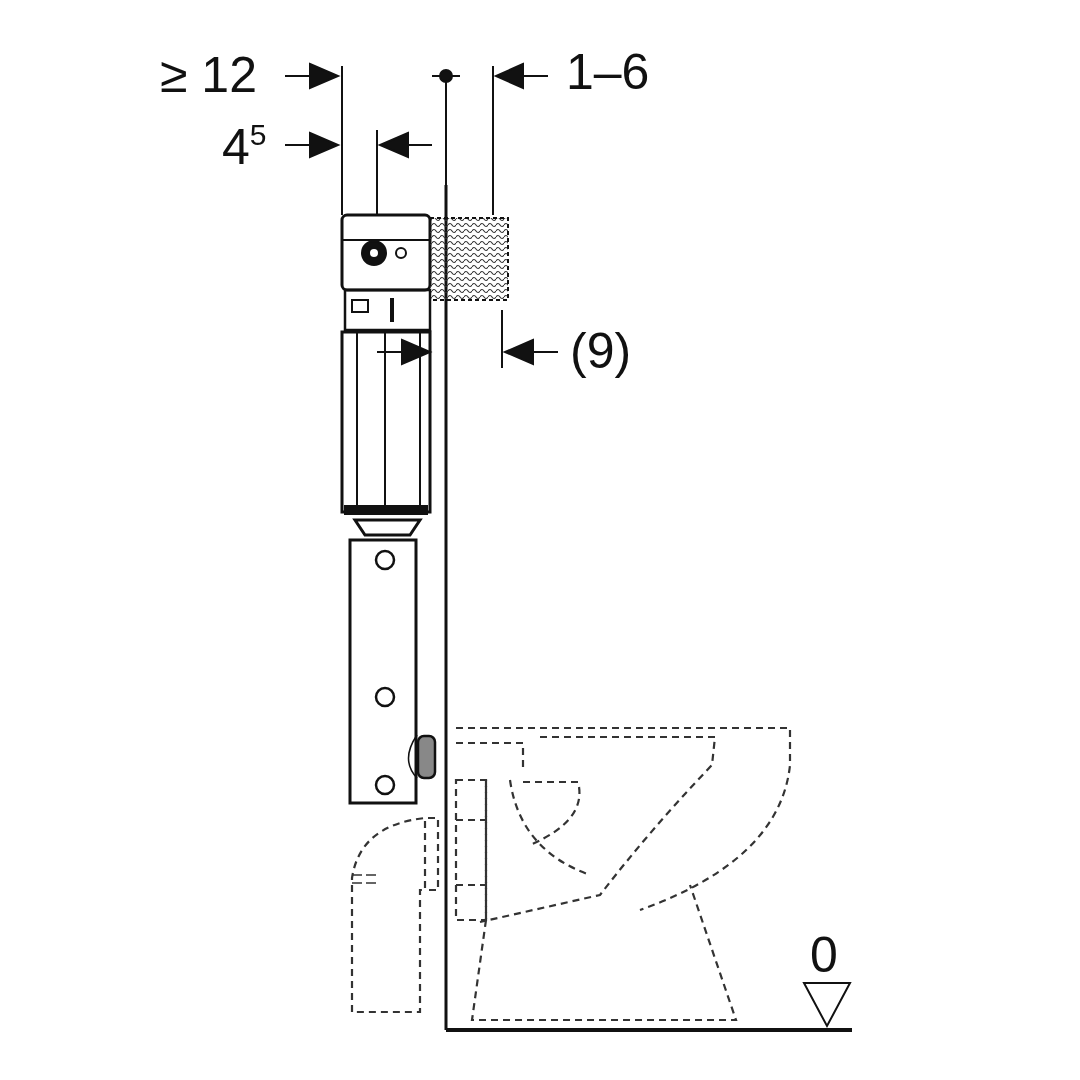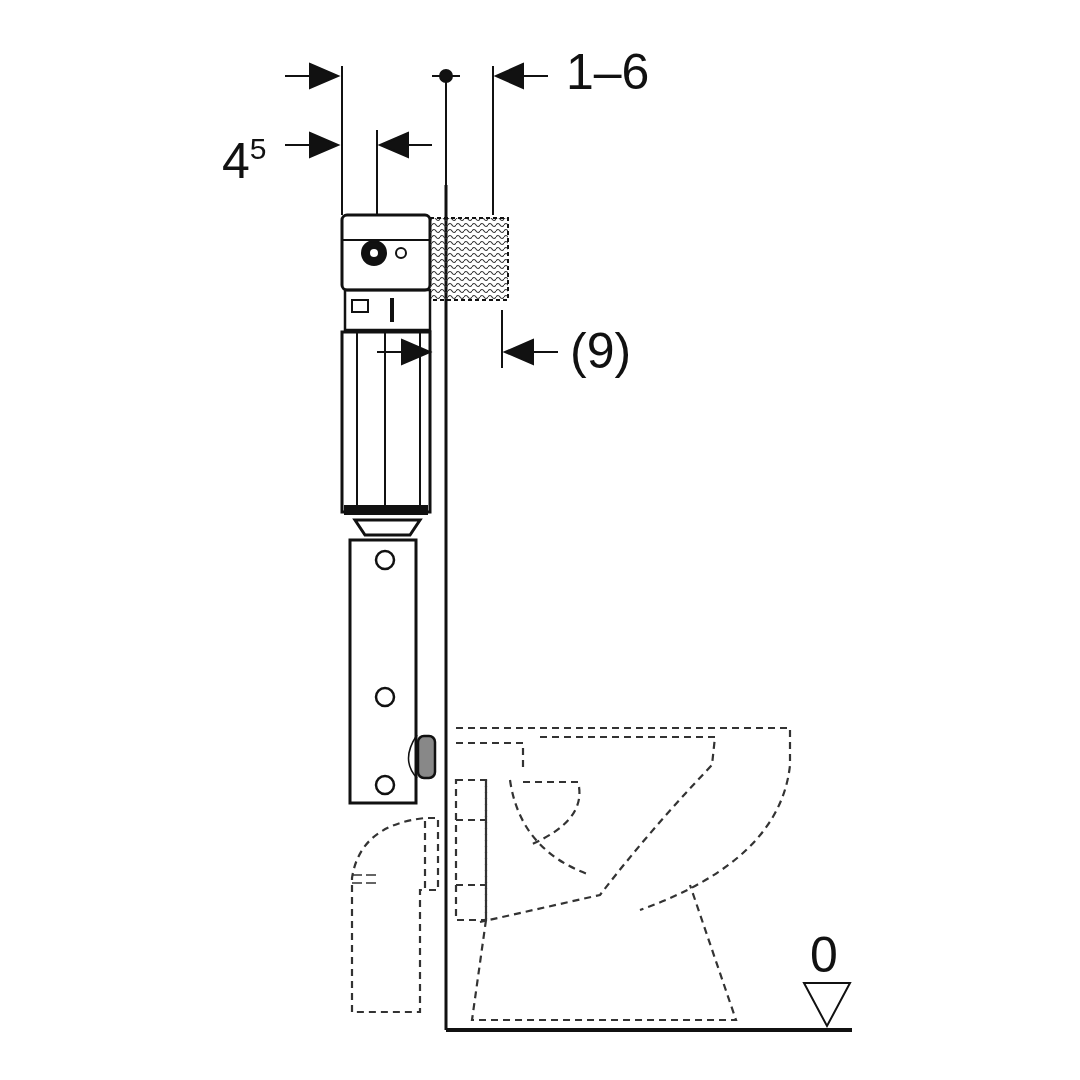--- a/index.html
+++ b/index.html
@@ -84,17 +84,18 @@
       <path d="M352 1012 V878 Q360 825 425 818 V890 H420 V1012 Z"></path>
       <path d="M428 818 H438 V890 H428"></path>
     </g>
     <g stroke="#333" stroke-width="1.5" fill="none">
       <path d="M352 875 h10 M366 875 h10 M352 883 h10 M366 883 h10"></path>
     </g>
 
     <polygon points="804,983 850,983 827,1026" fill="none" stroke="#111" stroke-width="2"></polygon>
   </svg>
 
-  <div class="lbl" style="left:222px;top:136px;"><span>4</span><span class="sup">5</span></div>
+  <div class="lbl" style="left:160px;top:50px;"><span>≥</span> <span>12</span></div>
+  <div class="lbl" style="left:222px;top:122px;"><span>4</span><span class="sup">5</span></div>
   <div class="lbl" style="left:566px;top:47px;">1–6</div>
   <div class="lbl" style="left:570px;top:326px;">(9)</div>
   <div class="lbl" style="left:810px;top:930px;">0</div>
 </div>
 
 </body></html>

